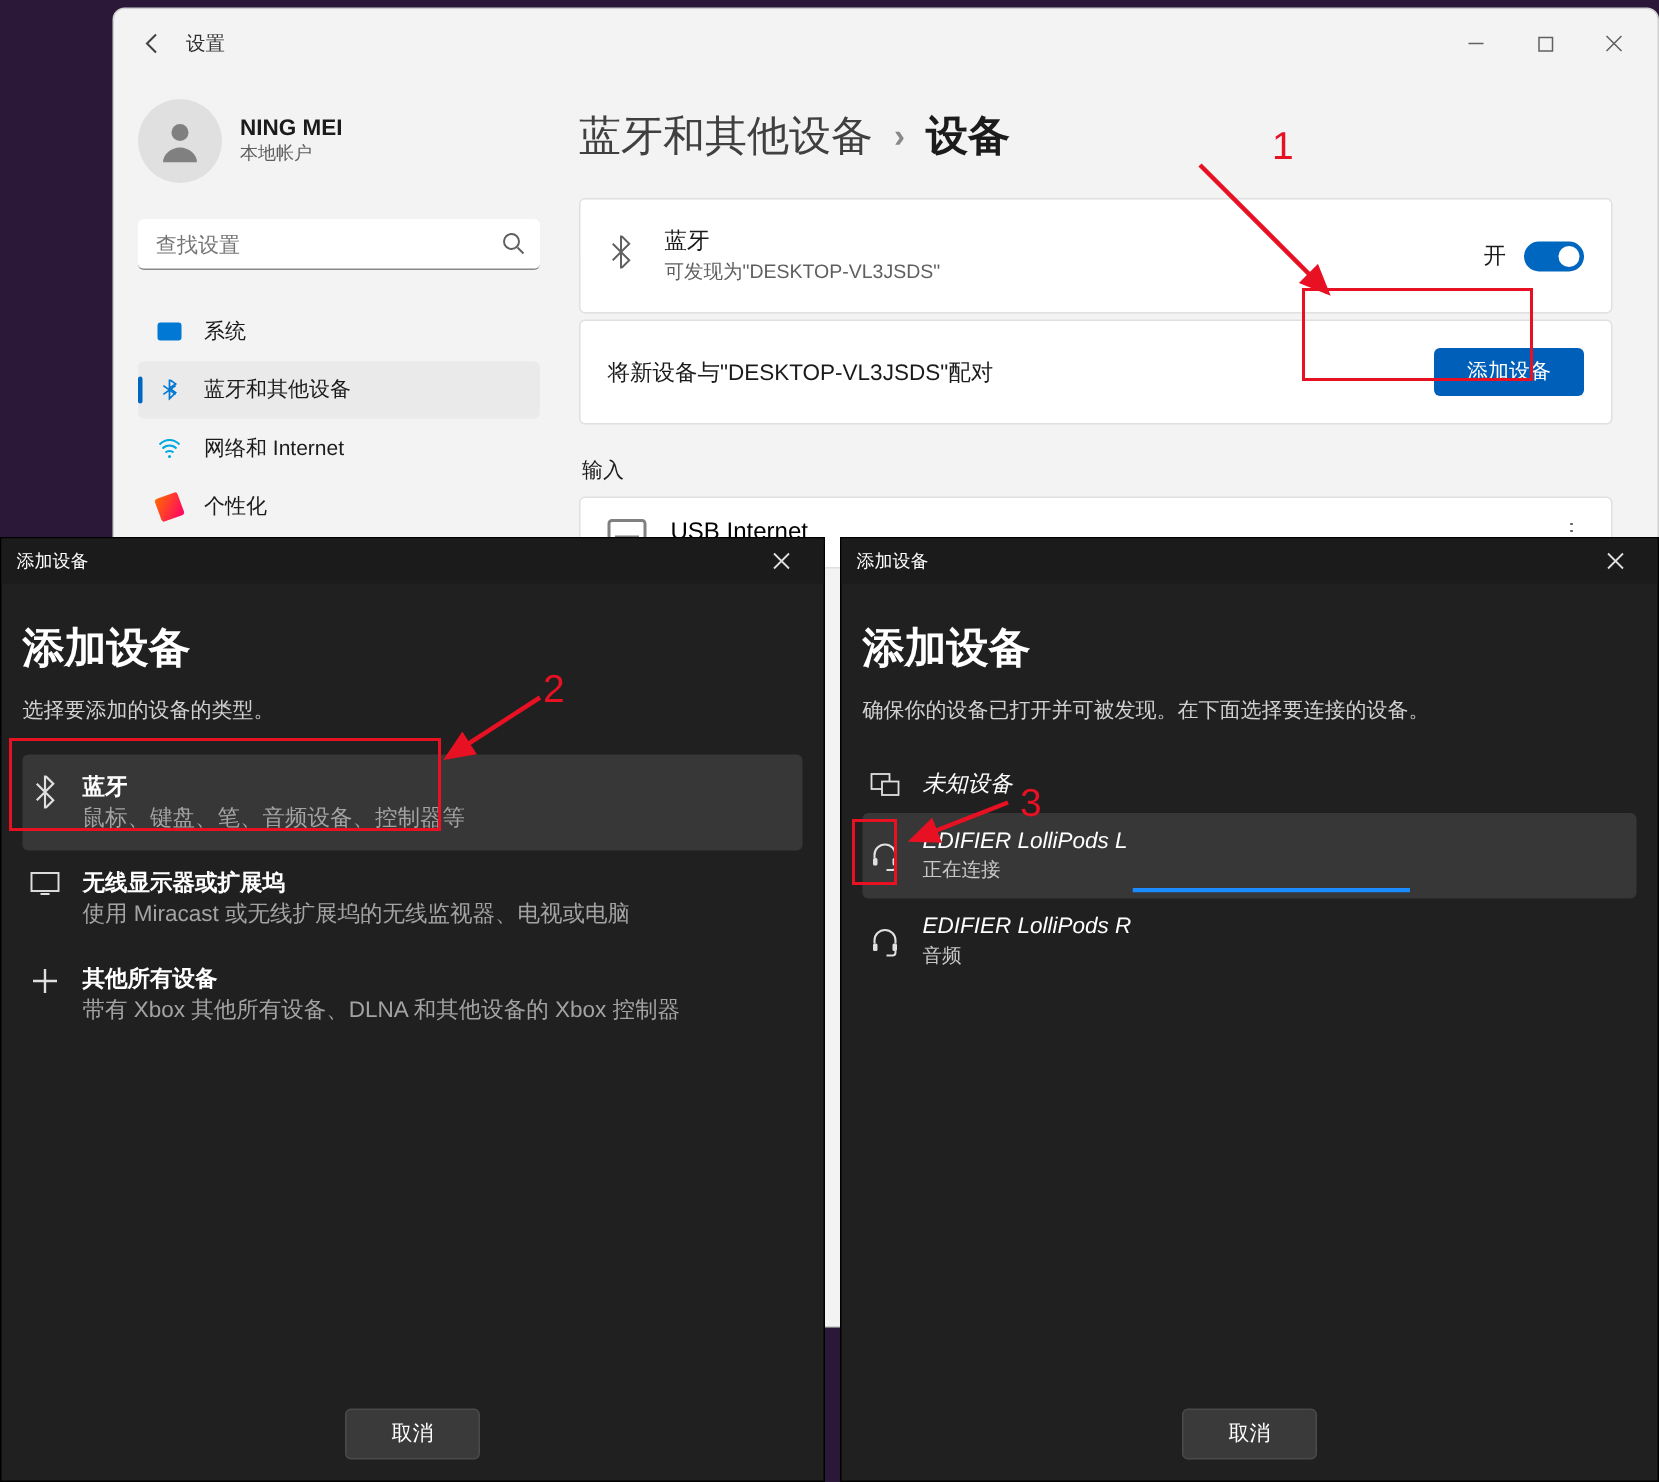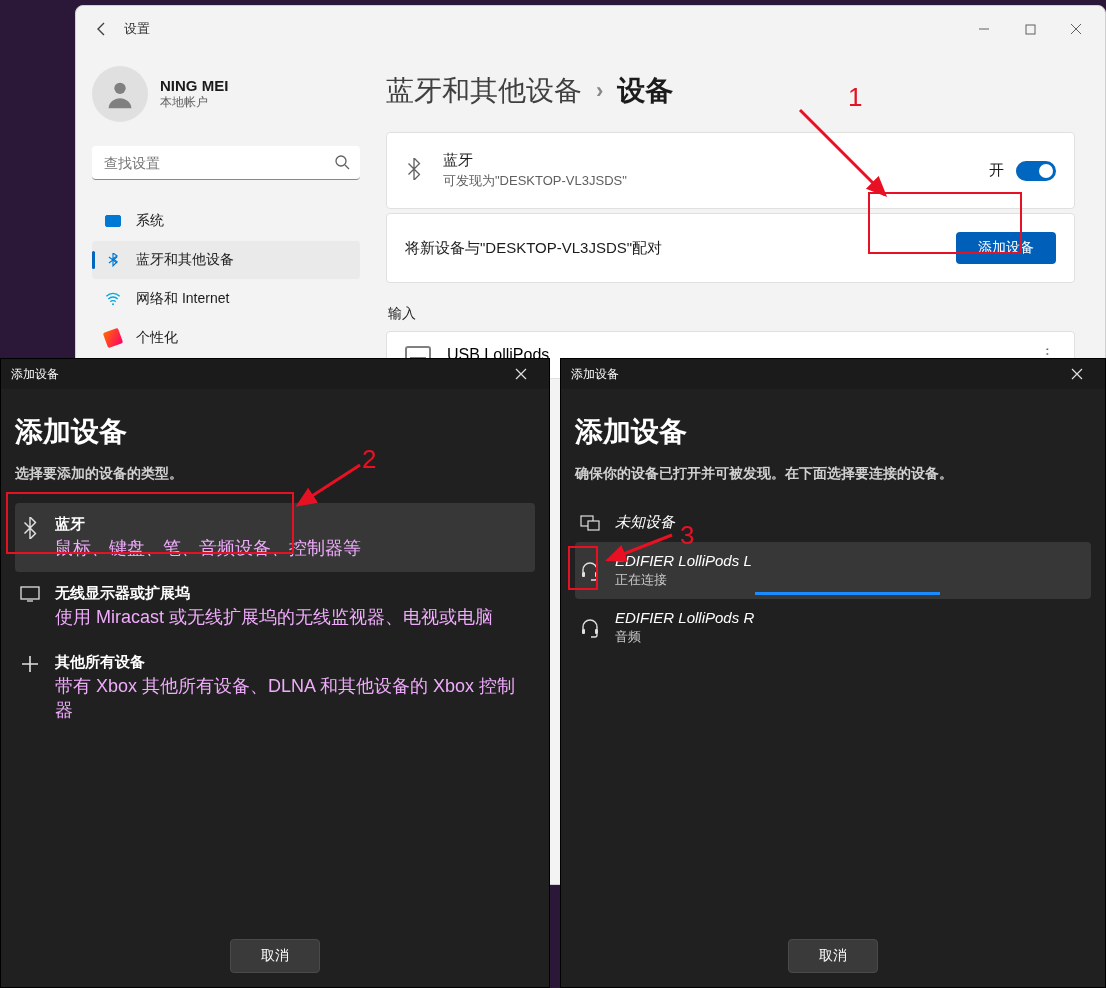--- a/index.html
+++ b/index.html
@@ -77,25 +77,25 @@
   .hl1.c{left:568px;top:546px;width:30px;height:44px;}
   
   .step-lbl{position:absolute;color:var(--red);font-size:26px;font-weight:400;pointer-events:none;}
   .arrow{position:absolute;pointer-events:none;}
   
   .dlg{position:absolute;background:var(--dark-bg);color:#fff;border:1px solid #000;}
   .dlg-title{height:30px;display:flex;align-items:center;padding:0 10px;font-size:12px;background:#1b1b1b;}
   .dlg-close{margin-left:auto;width:36px;height:30px;display:flex;align-items:center;justify-content:center;color:#e0e0e0;}
   .dlg-body{padding:24px 14px 14px 14px;display:flex;flex-direction:column;height:calc(100% - 30px);}
   .dlg-h{font-size:28px;font-weight:600;margin:0 0 14px 0;}
-  .dlg-sub{font-size:14px;color:#d0d0d0;margin-bottom:20px;font-weight:bold;}
+  .dlg-sub{font-size:14px;color:#d0d0d0;margin-bottom:20px;}
   .opt{display:flex;align-items:flex-start;gap:14px;padding:12px 4px;border-radius:4px;cursor:default;}
   .opt .oi{width:22px;display:flex;justify-content:center;padding-top:2px;color:#e0e0e0;}
   .opt .ot .t{font-size:15px;font-weight:600;}
-  .opt .ot .s{font-size:18px;color:#f0abfc;margin-top:2px;}
+  .opt .ot .s{font-size:15px;color:#a3a3a3;margin-top:2px;}
   .dlg-foot{margin-top:auto;display:flex;justify-content:center;padding-top:10px;}
   .btn-sec{height:34px;width:90px;background:#3a3a3a;color:#fff;border:1px solid #4a4a4a;border-radius:4px;font-size:14px;}
   
   .dev{display:flex;align-items:center;gap:14px;padding:10px 4px;border-radius:4px;position:relative;}
   .dev .di{width:22px;display:flex;justify-content:center;color:#e0e0e0;}
   .dev .dt .t{font-size:15px;font-style:italic;}
   .dev .dt .s{font-size:13px;color:#c8c8c8;margin-top:2px;font-family:Liberation Serif, serif;}
   .dev.sel{background:var(--dark-hover);}
   .progress{position:absolute;left:180px;right:0;bottom:4px;height:3px;background:transparent;overflow:hidden;}
   .progress::before{content:"";position:absolute;left:0;width:55%;height:100%;background:#1a8cff;}
@@ -210,21 +210,21 @@
           <div class="toggle"></div>
         </div>
       </div>
       <div class="pair-card">
         <div class="pt">将新设备与"DESKTOP-VL3JSDS"配对</div>
         <button class="btn-primary">添加设备</button>
       </div>
       <div class="section-label">输入</div>
       <div class="usb-card">
         <div class="kb-ico"></div>
-        <div>USB LolliPods</div>
+        <div>USB Internet</div>
         <div class="more-ico">⋯</div>
       </div>
     </div>
   </div>
 </div>
 
 <div class="dlg dlg1">
   <div class="dlg-title">
     <span>添加设备</span>
     <div class="dlg-close">

